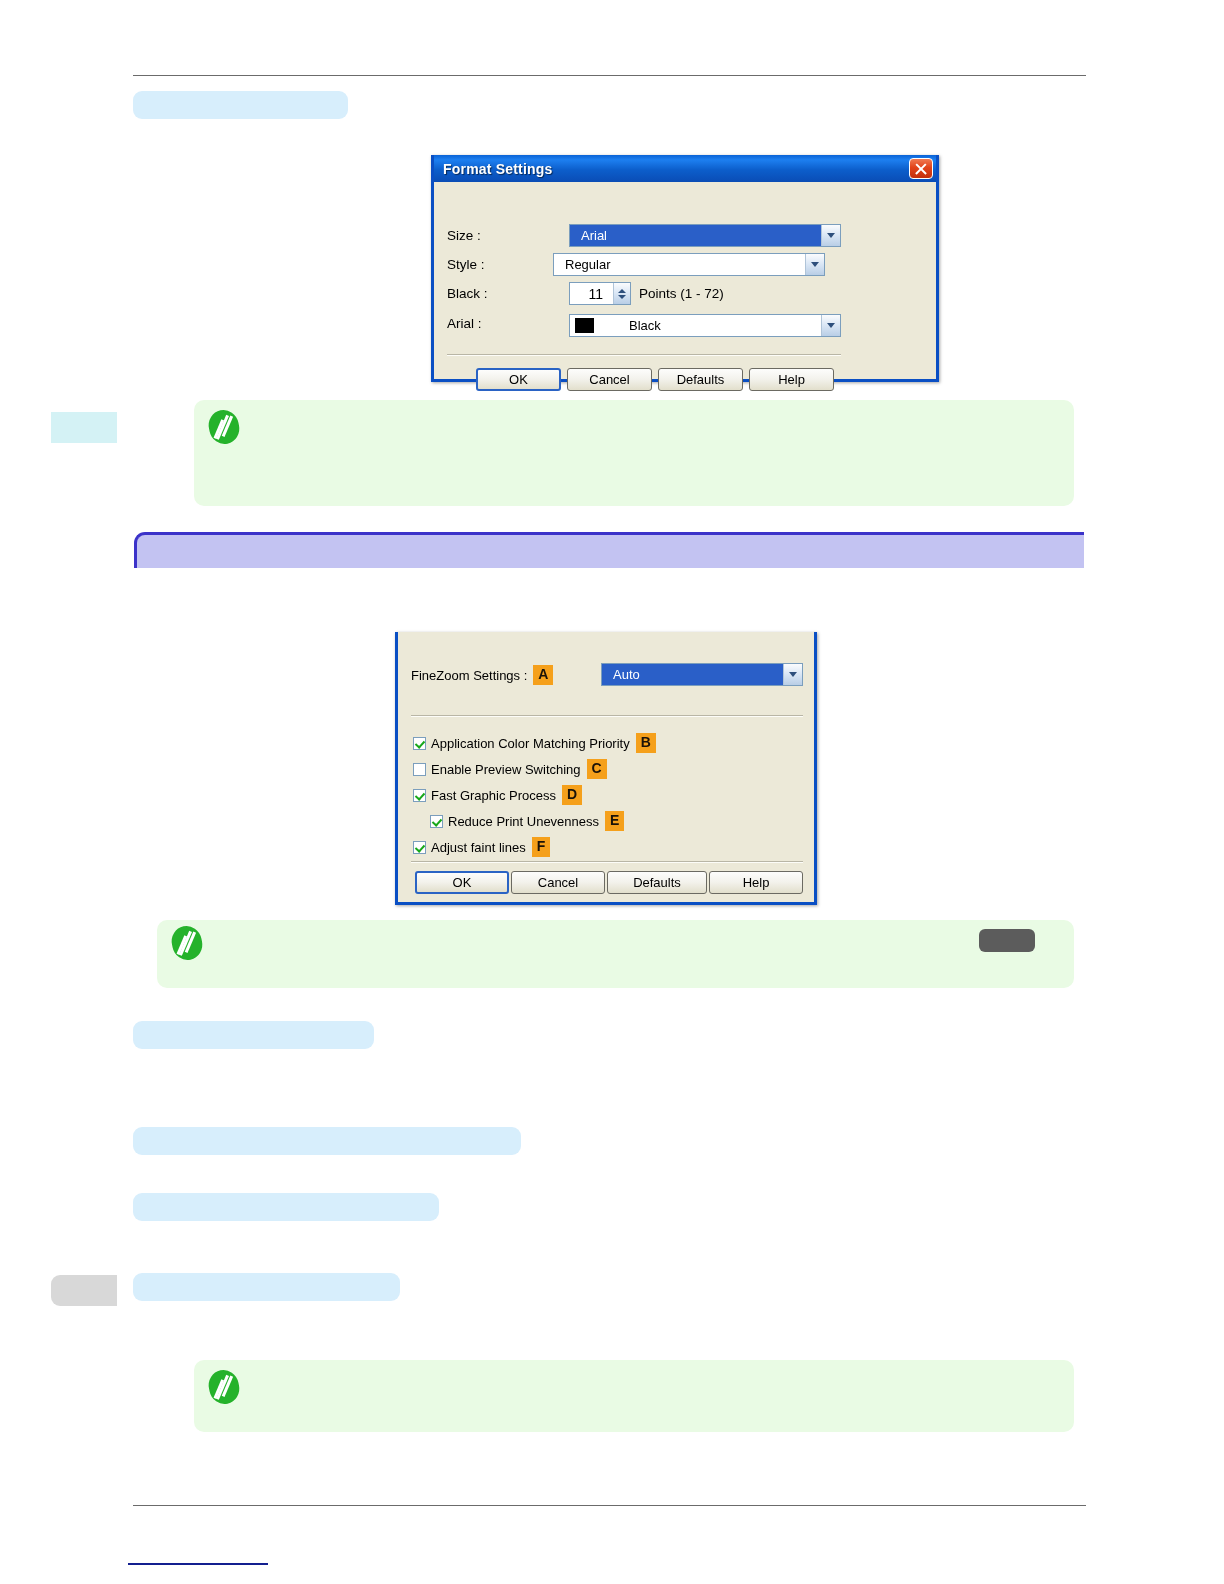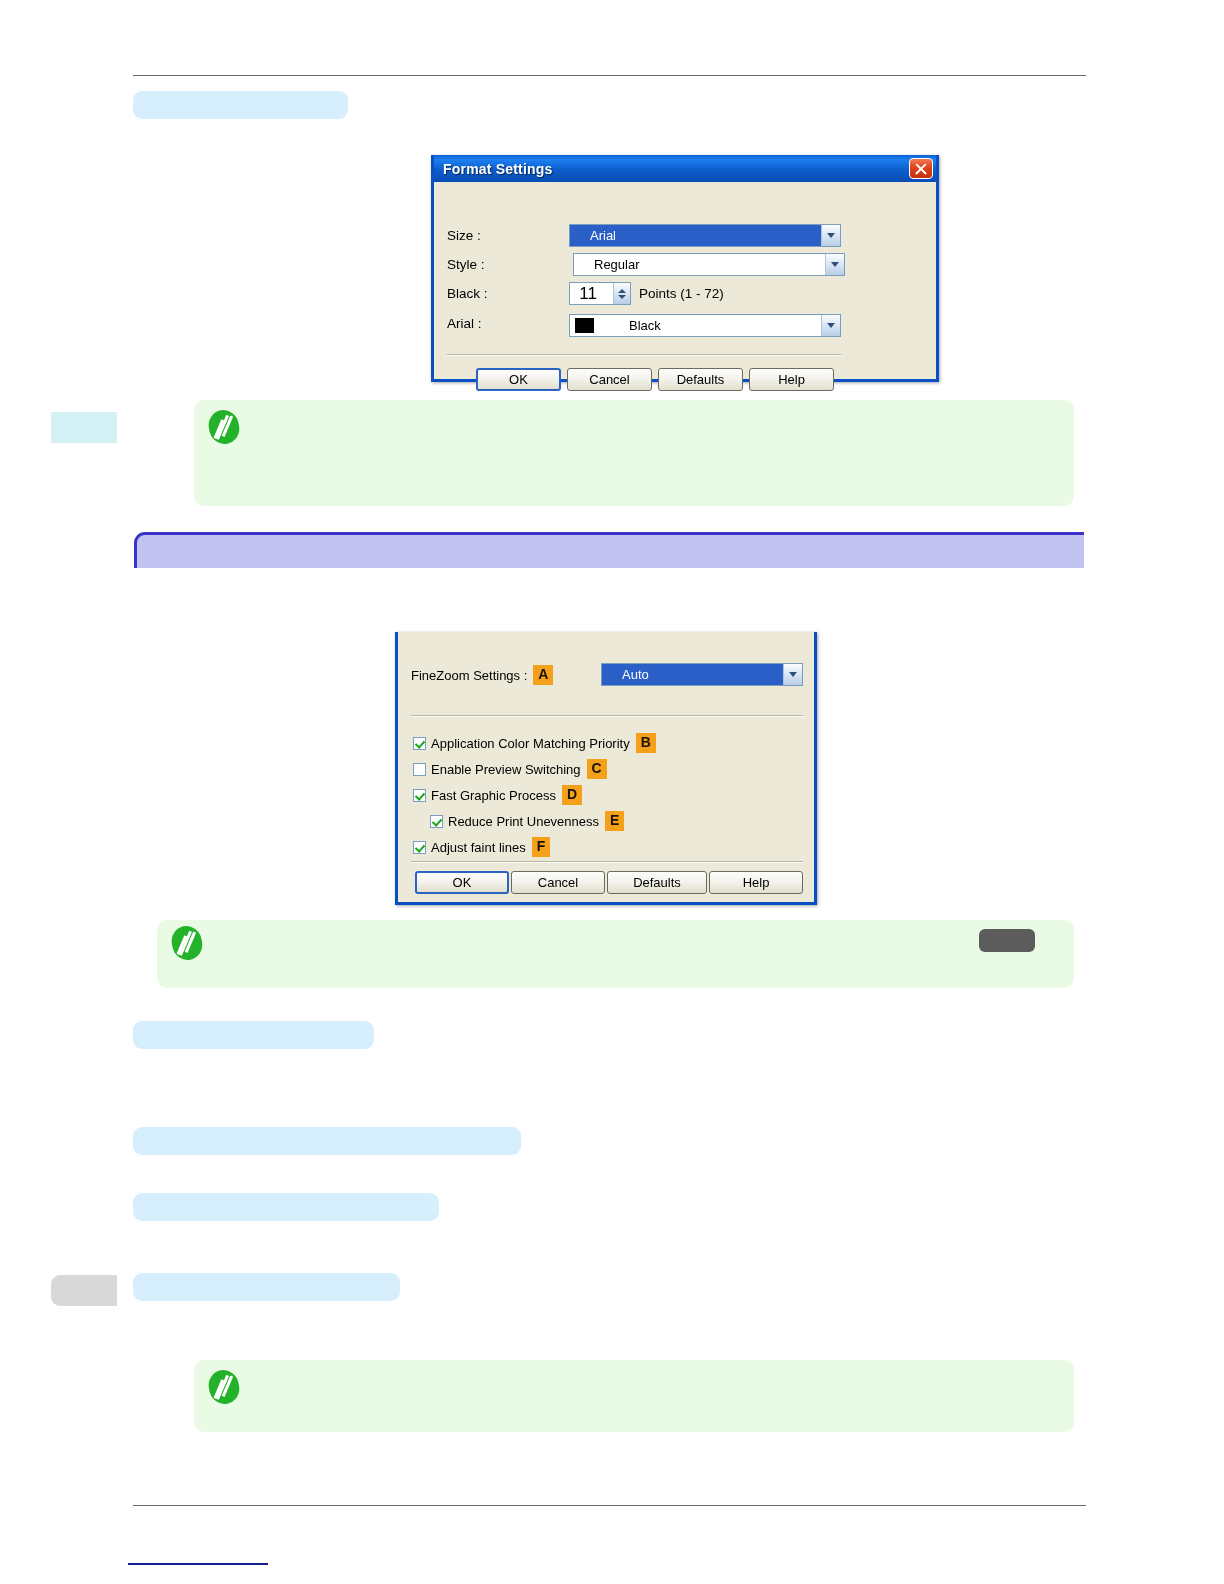--- a/index.html
+++ b/index.html
@@ -178,21 +178,21 @@
     height: 23px;
     background: #ffffff;
     border: 1px solid #7b9ebd;
     box-sizing: border-box;
     display: flex;
     align-items: center;
   }
   .combo .val {
     flex: 1;
     font-size: 13px;
-    padding-left: 20px;
+    padding-left: 11px;
     color: #000000;
     white-space: nowrap;
     overflow: hidden;
   }
   .combo.selected .val {
     background: #2a5fc8;
     color: #ffffff;
     height: 100%;
     display: flex;
     align-items: center;
@@ -229,22 +229,22 @@
     height: 23px;
     background: #ffffff;
     border: 1px solid #7b9ebd;
     box-sizing: border-box;
     display: flex;
     align-items: center;
   }
   .spin .num {
     flex: 1;
     text-align: right;
-    font-size: 17px;
-    padding-right: 16px;
+    font-size: 14px;
+    padding-right: 10px;
   }
   .spin .btns {
     width: 17px;
     height: 100%;
     background: linear-gradient(180deg,#fbfcfe 0%, #dce8f6 45%, #b9cee6 100%);
     border-left: 1px solid #b0c4d8;
     box-sizing: border-box;
     display: flex;
     flex-direction: column;
     justify-content: center;
@@ -350,21 +350,21 @@
     </div>
     <div class="dlg-body" style="height:197px;">
 
       <div class="fld-label" style="left:13px;top:46px;">Size :</div>
       <div class="combo selected" style="left:135px;top:42px;width:272px;">
         <div class="val">Arial</div>
         <div class="arrow"></div>
       </div>
 
       <div class="fld-label" style="left:13px;top:75px;">Style :</div>
-      <div class="combo" style="left:139px;top:71px;width:272px;">
+      <div class="combo" style="left:119px;top:71px;width:272px;">
         <div class="val">Regular</div>
         <div class="arrow"></div>
       </div>
 
       <div class="fld-label" style="left:13px;top:104px;">Black :</div>
       <div class="spin" style="left:135px;top:100px;width:62px;">
         <div class="num">11</div>
         <div class="btns">
           <span class="up"></span>
           <span class="dn"></span>

